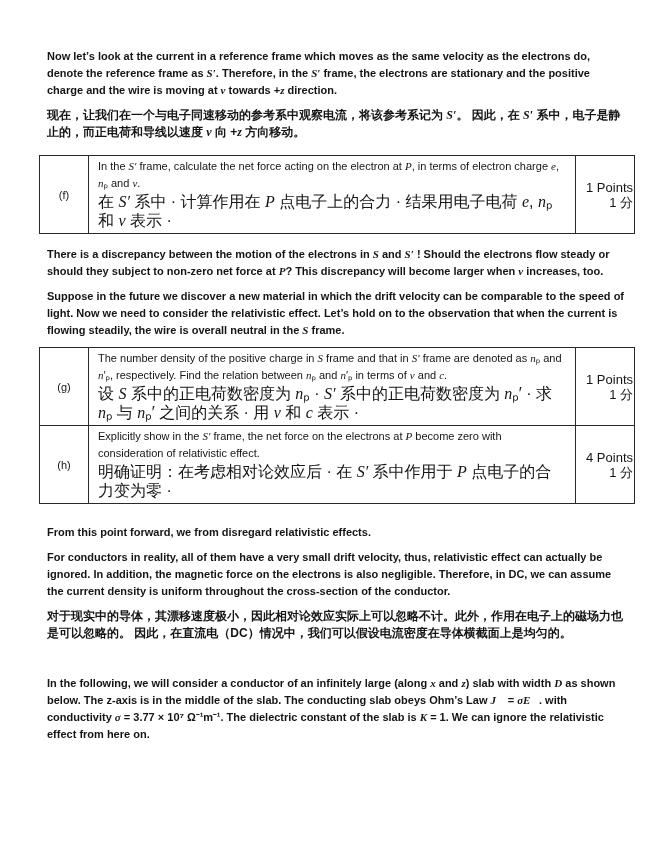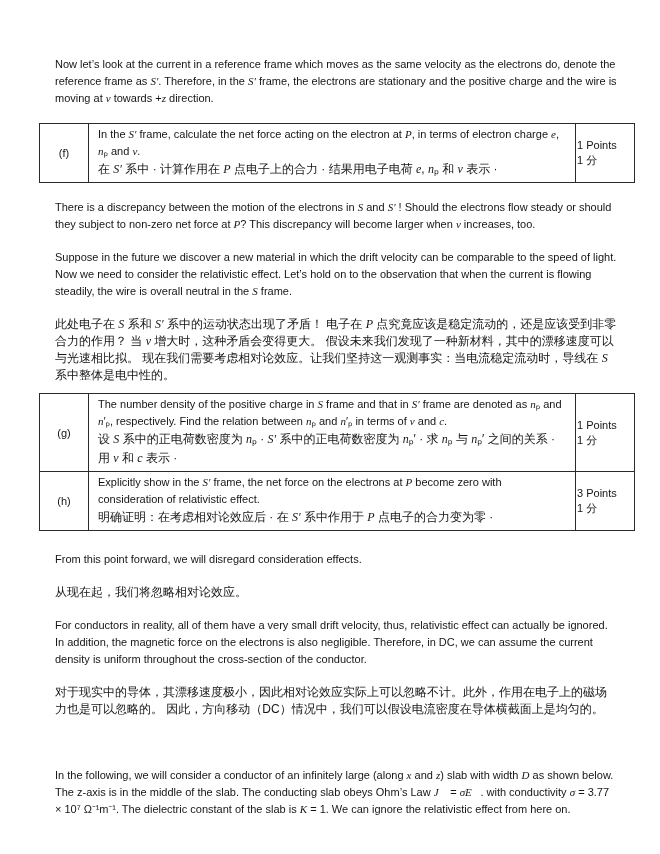--- a/index.html
+++ b/index.html
@@ -9,23 +9,24 @@
     color: #151515;
     font-family: "Liberation Sans", sans-serif;
     overflow: hidden;
   }
   .page {
     box-sizing: border-box;
     width: 660px; height: 854px;
     padding: 40px 26px 0 39px;
   }
   .para {
-    margin: 16px;
+    margin: 8px;
     font-size: 11px;
     line-height: 17px;
+    font-weight: bold;
   }
   .zh { font-size: 12px; }
   i.math {
     font-family: "Liberation Serif", serif;
     font-style: italic;
   }
   .sp-after-p1 { margin-bottom: 14px; }
   .sp-after-p2 { margin-bottom: 9px; }
   .blank-line { height: 17px; }
   table.qtable {
@@ -38,55 +39,55 @@
     border: 1.2px solid #2a2a2a;
     vertical-align: middle;
   }
   td.qlabel {
     width: 46px;
     text-align: center;
     font-size: 11px;
   }
   td.qbody { padding: 2px 9px 3px 9px; }
   td.qbody .en { font-size: 11px; line-height: 17px; }
-  td.qbody .zhl { font-size: 12px; line-height: 19px; }
+  td.qbody .zhl { font-size: 16px; line-height: 19px; }
   td.qpoints {
     width: 56px;
-    text-align: left;
-    font-size: 11px;
+    text-align: right;
+    font-size: 13px;
     line-height: 15px;
   }
   table.tgh { margin-bottom: 20px; }
 </style>
 </head>
 <body>
 
 <div class="page">
 
   <p class="para">Now let’s look at the current in a reference frame which moves as the same velocity as the electrons do, denote the reference frame as <i class="math">S′</i>. Therefore, in the <i class="math">S′</i> frame, the electrons are stationary and the positive charge and the wire is moving at <i class="math">v</i> towards +<i class="math">z</i> direction.</p>
+  <p class="para zh sp-after-p1">现在，让我们在一个与电子同速移动的参考系中观察电流，将该参考系记为 <i class="math">S′</i>。 因此，在 <i class="math">S′</i> 系中，电子是静止的，而正电荷和导线以速度 <i class="math">v</i> 向 +<i class="math">z</i> 方向移动。</p>
 
   <table class="qtable tf">
     <tbody>
         <tr>
       <td class="qlabel">(f)</td>
       <td class="qbody">
         <div class="en">In the <i class="math">S′</i> frame, calculate the net force acting on the electron at <i class="math">P</i>, in terms of electron charge <i class="math">e</i>, <i class="math">n</i>ₚ and <i class="math">v</i>.</div>
         <div class="zhl">在 <i class="math">S′</i> 系中 · 计算作用在 <i class="math">P</i> 点电子上的合力 · 结果用电子电荷 <i class="math">e</i>, <i class="math">n</i>ₚ 和 <i class="math">v</i> 表示 ·</div>
       </td>
       <td class="qpoints">
         <div>1 Points</div>
         <div>1 分</div>
       </td>
     </tr>
   </tbody>
     </table>
 
   <p class="para">There is a discrepancy between the motion of the electrons in <i class="math">S</i> and <i class="math">S′</i> ! Should the electrons flow steady or should they subject to non-zero net force at <i class="math">P</i>? This discrepancy will become larger when <i class="math">v</i> increases, too.</p>
   <p class="para">Suppose in the future we discover a new material in which the drift velocity can be comparable to the speed of light. Now we need to consider the relativistic effect. Let’s hold on to the observation that when the current is flowing steadily, the wire is overall neutral in the <i class="math">S</i> frame.</p>
-  <p class="para zh sp-after-p2">此处电子在 <i class="math">S</i> 系和 <i class="math">S′</i> 系中的运动状态出现了矛盾！ 电子在 <i class="math">P</i> 点究竟应该是稳定流动的，还是应该受到非零合力的作用？ 当 <i class="math">v</i> 增大时，这种矛盾会变得更大。 假设未来我们发现了一种新材料，其中的漂移速度可以与光速相比拟。 现在我们需要考虑相对论效应。让我们坚持这一观测事实：当电流稳定流动时，导线在 <i class="math">S</i> 系中整体是电中性的。</p>
 
   <table class="qtable tgh">
     <tbody>
         <tr>
       <td class="qlabel">(g)</td>
       <td class="qbody">
         <div class="en">The number density of the positive charge in <i class="math">S</i> frame and that in <i class="math">S′</i> frame are denoted as <i class="math">n</i>ₚ and <i class="math">n</i>′ₚ, respectively. Find the relation between <i class="math">n</i>ₚ and <i class="math">n</i>′ₚ in terms of <i class="math">v</i> and <i class="math">c</i>.</div>
         <div class="zhl">设 <i class="math">S</i> 系中的正电荷数密度为 <i class="math">n</i>ₚ · <i class="math">S′</i> 系中的正电荷数密度为 <i class="math">n</i>ₚ′ · 求 <i class="math">n</i>ₚ 与 <i class="math">n</i>ₚ′ 之间的关系 · 用 <i class="math">v</i> 和 <i class="math">c</i> 表示 ·</div>
       </td>
       <td class="qpoints">
@@ -94,29 +95,28 @@
         <div>1 分</div>
       </td>
     </tr>
     <tr>
       <td class="qlabel">(h)</td>
       <td class="qbody">
         <div class="en">Explicitly show in the <i class="math">S′</i> frame, the net force on the electrons at <i class="math">P</i> become zero with consideration of relativistic effect.</div>
         <div class="zhl">明确证明：在考虑相对论效应后 · 在 <i class="math">S′</i> 系中作用于 <i class="math">P</i> 点电子的合力变为零 ·</div>
       </td>
       <td class="qpoints">
-        <div>3 Points</div>
+        <div>4 Points</div>
         <div>1 分</div>
       </td>
     </tr>
   </tbody>
     </table>
 
-  <p class="para">From this point forward, we will disregard consideration effects.</p>
-  <p class="para zh">从现在起，我们将忽略相对论效应。</p>
+  <p class="para">From this point forward, we from disregard relativistic effects.</p>
   <p class="para">For conductors in reality, all of them have a very small drift velocity, thus, relativistic effect can actually be ignored. In addition, the magnetic force on the electrons is also negligible. Therefore, in DC, we can assume the current density is uniform throughout the cross-section of the conductor.</p>
-  <p class="para zh">对于现实中的导体，其漂移速度极小，因此相对论效应实际上可以忽略不计。此外，作用在电子上的磁场力也是可以忽略的。 因此，方向移动（DC）情况中，我们可以假设电流密度在导体横截面上是均匀的。</p>
+  <p class="para zh">对于现实中的导体，其漂移速度极小，因此相对论效应实际上可以忽略不计。此外，作用在电子上的磁场力也是可以忽略的。 因此，在直流电（DC）情况中，我们可以假设电流密度在导体横截面上是均匀的。</p>
 
   <div class="blank-line"></div>
 
   <p class="para">In the following, we will consider a conductor of an infinitely large (along <i class="math">x</i> and <i class="math">z</i>) slab with width <i class="math">D</i> as shown below. The z-axis is in the middle of the slab. The conducting slab obeys Ohm’s Law <i class="math">J⃗</i> = <i class="math">σE⃗</i>. with conductivity <i class="math">σ</i> = 3.77 × 10⁷ Ω⁻¹m⁻¹. The dielectric constant of the slab is <i class="math">K</i> = 1. We can ignore the relativistic effect from here on.</p>
 
 </div>
 
 </body></html>

